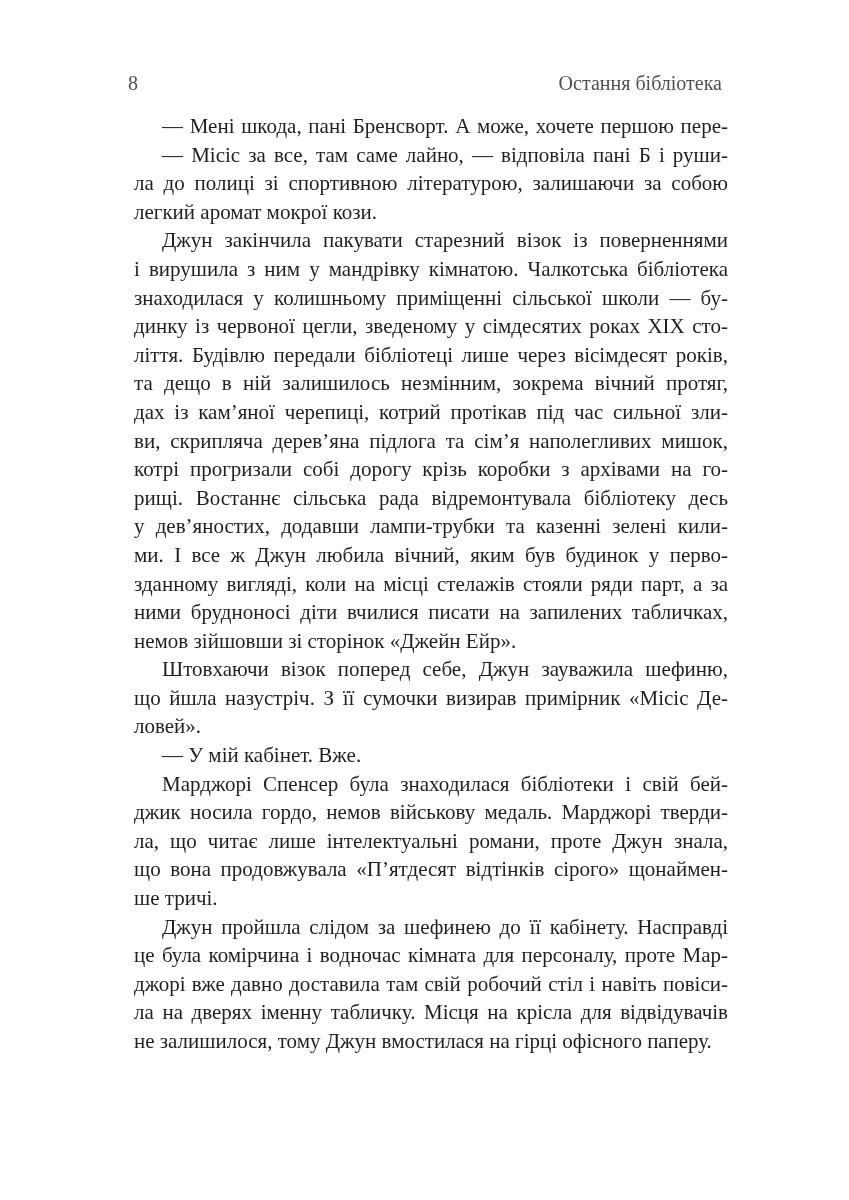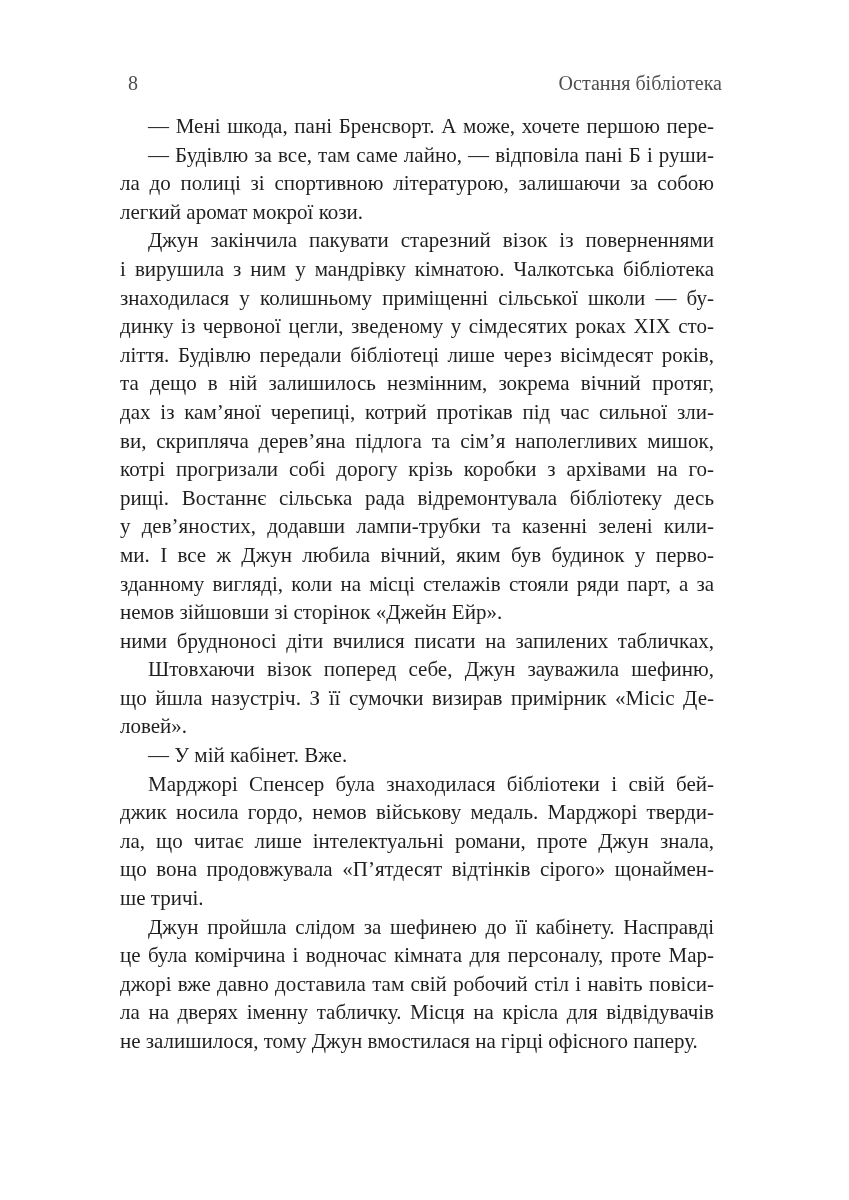--- a/index.html
+++ b/index.html
@@ -30,21 +30,21 @@
     line-height: 26px;
   }
   .folio {
     font-style: normal;
   }
   .running-title {
   }
   .page-body {
     position: absolute;
     top: 112px;
-    left: 120px;
+    left: 134px;
     width: 594px;
     color: #1f1f1f;
     font-size: 21px;
   }
   .para {
     margin: 0;
   }
   .line {
     height: 28.6px;
     line-height: 28.6px;
@@ -67,40 +67,40 @@
 <div class="page">
   <div class="page-header">
     <span class="folio">8</span>
     <span class="running-title">Остання бібліотека</span>
   </div>
   <div class="page-body">
       <div class="para">
         <div class="line first">— Мені шкода, пані Бренсворт. А може, хочете першою пере-</div>
       </div>
       <div class="para">
-        <div class="line first">— Будівлю за все, там саме лайно, — відповіла пані Б і руши-</div>
+        <div class="line first">— Місіс за все, там саме лайно, — відповіла пані Б і руши-</div>
         <div class="line">ла до полиці зі спортивною літературою, залишаючи за собою</div>
         <div class="line last">легкий аромат мокрої кози.</div>
       </div>
       <div class="para">
         <div class="line first">Джун закінчила пакувати старезний візок із поверненнями</div>
         <div class="line">і вирушила з ним у мандрівку кімнатою. Чалкотська бібліотека</div>
         <div class="line">знаходилася у колишньому приміщенні сільської школи — бу-</div>
         <div class="line">динку із червоної цегли, зведеному у сімдесятих роках XIX сто-</div>
         <div class="line">ліття. Будівлю передали бібліотеці лише через вісімдесят років,</div>
         <div class="line">та дещо в ній залишилось незмінним, зокрема вічний протяг,</div>
         <div class="line">дах із кам’яної черепиці, котрий протікав під час сильної зли-</div>
         <div class="line">ви, скрипляча дерев’яна підлога та сім’я наполегливих мишок,</div>
         <div class="line">котрі прогризали собі дорогу крізь коробки з архівами на го-</div>
         <div class="line">рищі. Востаннє сільська рада відремонтувала бібліотеку десь</div>
         <div class="line">у дев’яностих, додавши лампи-трубки та казенні зелені кили-</div>
         <div class="line">ми. І все ж Джун любила вічний, яким був будинок у перво-</div>
         <div class="line">зданному вигляді, коли на місці стелажів стояли ряди парт, а за</div>
+        <div class="line">ними брудноносі діти вчилися писати на запилених табличках,</div>
         <div class="line last">немов зійшовши зі сторінок «Джейн Ейр».</div>
-        <div class="line">ними брудноносі діти вчилися писати на запилених табличках,</div>
       </div>
       <div class="para">
         <div class="line first">Штовхаючи візок поперед себе, Джун зауважила шефиню,</div>
         <div class="line">що йшла назустріч. З її сумочки визирав примірник «Місіс Де-</div>
         <div class="line last">ловей».</div>
       </div>
       <div class="para">
         <div class="line first last">— У мій кабінет. Вже.</div>
       </div>
       <div class="para">

